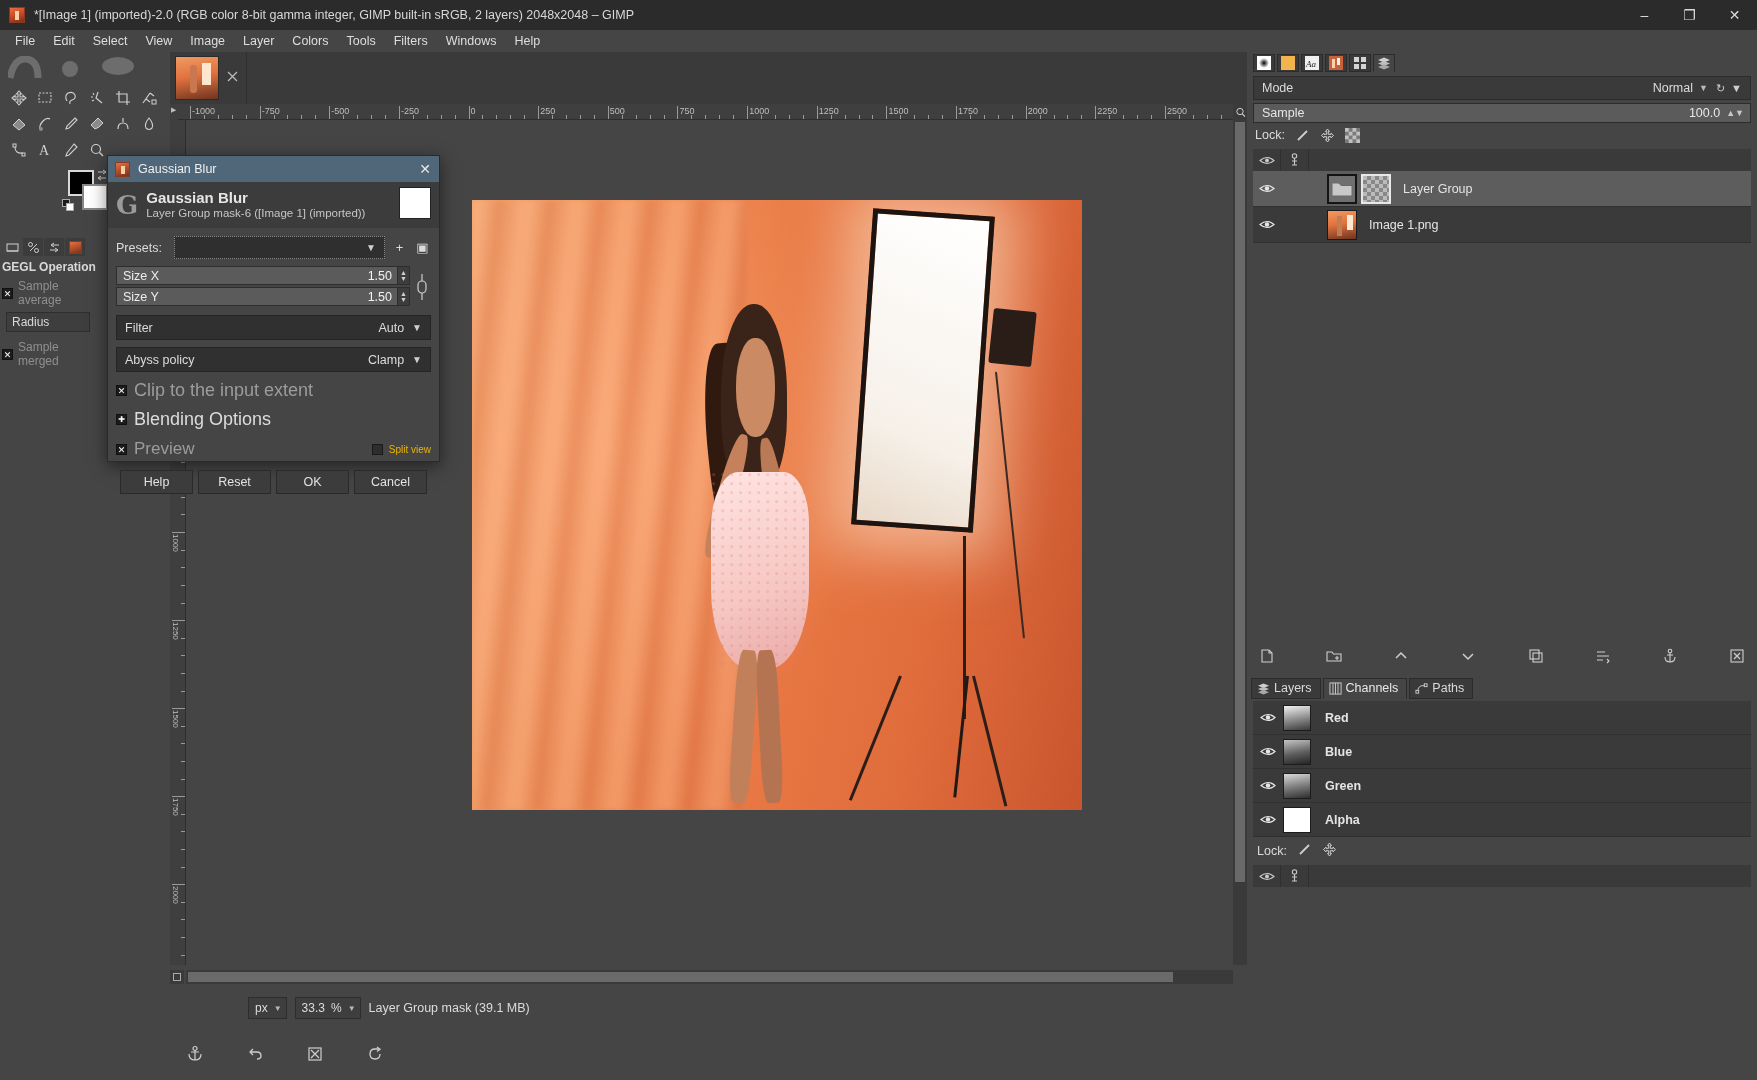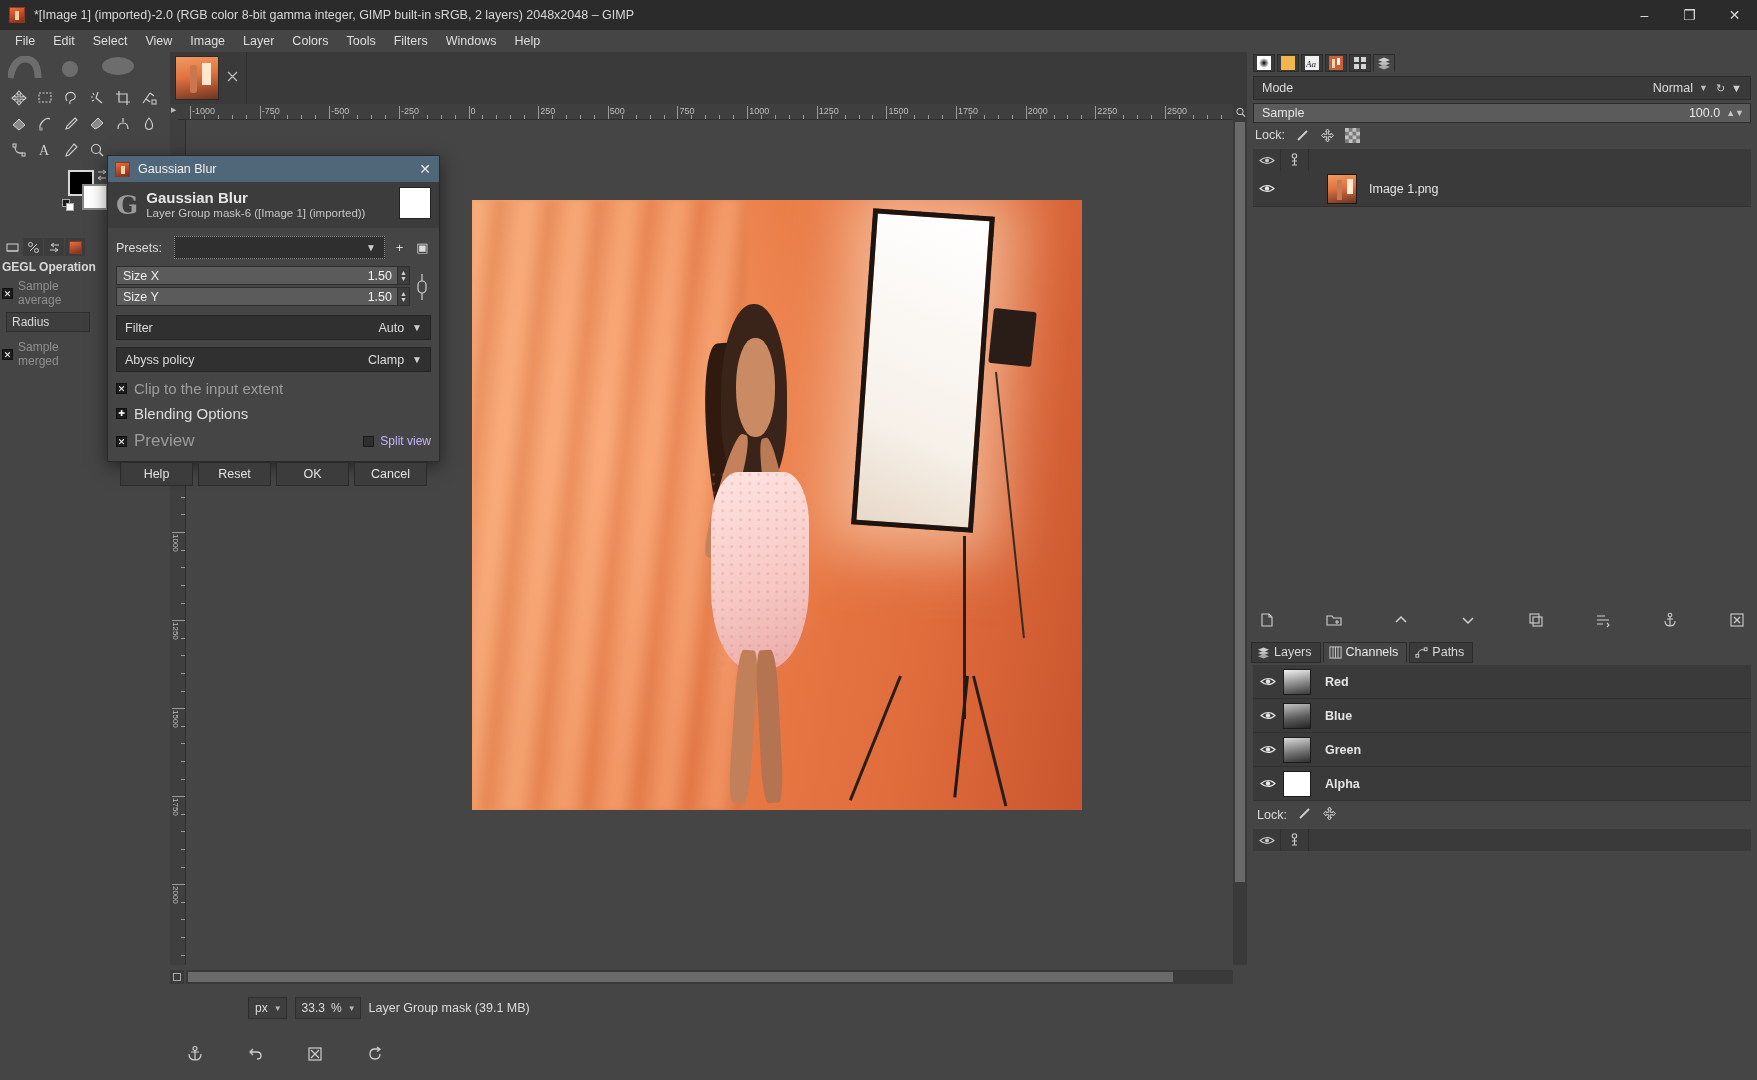--- a/index.html
+++ b/index.html
@@ -293,21 +293,21 @@
                     justify-content:center; color:#cfcfcf; font-size:7px; line-height:6px;
                     background:#3d3d3d; height:100%; border-left:1px solid #2e2e2e;}
   .gb-chain { width:18px; margin-left:3px; display:flex; flex-direction:column; align-items:center;
               color:#cfcfcf; font-size:9px; line-height:8px; }
   .gb-select { height:25px; background:#303030; border:1px solid #252525; display:flex;
                align-items:center; margin-top:7px; }
   .gb-select .sl { padding-left:8px; font-size:12.5px; color:#dcdcdc; }
   .gb-select .sv { margin-left:auto; font-size:12.5px; color:#dcdcdc; }
   .gb-select .car { color:#cfcfcf; font-size:10px; padding:0 8px; }
   .gb-check { display:flex; align-items:center; gap:7px; margin-top:8px; }
-  .gb-check .lbl { font-size:15px; color:#9c9c9c; }
+  .gb-check .lbl { font-size:18px; color:#9c9c9c; }
   .gb-check .lbl.on { color:#dcdcdc; }
   .expander { width:11px; height:11px; background:#1c1c1c; border:1px solid #111; color:#fff;
               font-size:8px; line-height:10px; text-align:center; flex:none; }
   .gb-prevrow { display:flex; align-items:center; margin-top:9px; }
   .gb-prevrow .sp { margin-left:auto; display:flex; align-items:center; gap:6px; }
   .sqbox { width:11px; height:11px; background:#2e2e2e; border:1px solid #1a1a1a; }
   .gb-buttons { display:flex; gap:5px; margin:11px 4px 0 4px; }
   .gb-buttons .b { flex:1; height:24px; background:#3c3c3c; border:1px solid #2a2a2a;
                    display:flex; align-items:center; justify-content:center;
                    font-size:12.5px; color:#e2e2e2; }
@@ -833,20 +833,36 @@
       </div>
       <div class="hc">
         <svg width="11" height="14" viewBox="0 0 11 14">
             <circle cx="5.5" cy="3" r="2.2" fill="none" stroke="#c9c9c9" stroke-width="1.1"></circle>
             <path d="M5.5 5.2 V12 M3 8 H8 M3 12 H8" stroke="#c9c9c9" stroke-width="1.1"></path>
           </svg>
       </div>
     </div>
 
     <div class="layer-list">
+      <div class="layer-row sel">
+        <span class="eye">
+          <svg class="eye-ic" viewBox="0 0 16 11">
+              <path d="M1 5.5 Q8 -0.5 15 5.5 Q8 11.5 1 5.5 Z" fill="none" stroke="#e6e6e6" stroke-width="1.2"></path>
+              <circle cx="8" cy="5.5" r="2.2" fill="#e6e6e6"></circle>
+            </svg>
+        </span>
+        <span class="lnk"></span>
+        <span class="th1">
+          <svg width="22" height="18" viewBox="0 0 22 18">
+              <path d="M1 3 H8 L10 5.5 H21 V16 H1 Z" fill="#c8c8c8" stroke="#6a6a6a"></path>
+            </svg>
+        </span>
+        <span class="th2"></span>
+        <span class="lname">Layer Group</span>
+      </div>
       <div class="layer-row">
         <span class="eye">
           <svg class="eye-ic" viewBox="0 0 16 11">
               <path d="M1 5.5 Q8 -0.5 15 5.5 Q8 11.5 1 5.5 Z" fill="none" stroke="#e6e6e6" stroke-width="1.2"></path>
               <circle cx="8" cy="5.5" r="2.2" fill="#e6e6e6"></circle>
             </svg>
         </span>
         <span class="lnk"></span>
         <span class="imgthumb">
             <i class="f"></i>
@@ -1071,21 +1087,21 @@
       <div class="gb-check">
         <span class="expander">✚</span>
         <span class="lbl on">Blending Options</span>
       </div>
 
       <div class="gb-prevrow">
         <span class="cbx">✕</span>
         <span class="lbl" style="font-size:17px;color:#9c9c9c;margin-left:7px;">Preview</span>
         <span class="sp">
           <span class="sqbox"></span>
-          <span style="font-size:12px;color:#c4b5fd;">Split view</span>
+          <span style="font-size:10px;color:#eab308;">Split view</span>
         </span>
       </div>
 
       <div class="gb-buttons">
         <div class="b">Help</div>
         <div class="b">Reset</div>
         <div class="b">OK</div>
         <div class="b">Cancel</div>
       </div>
     </div>

